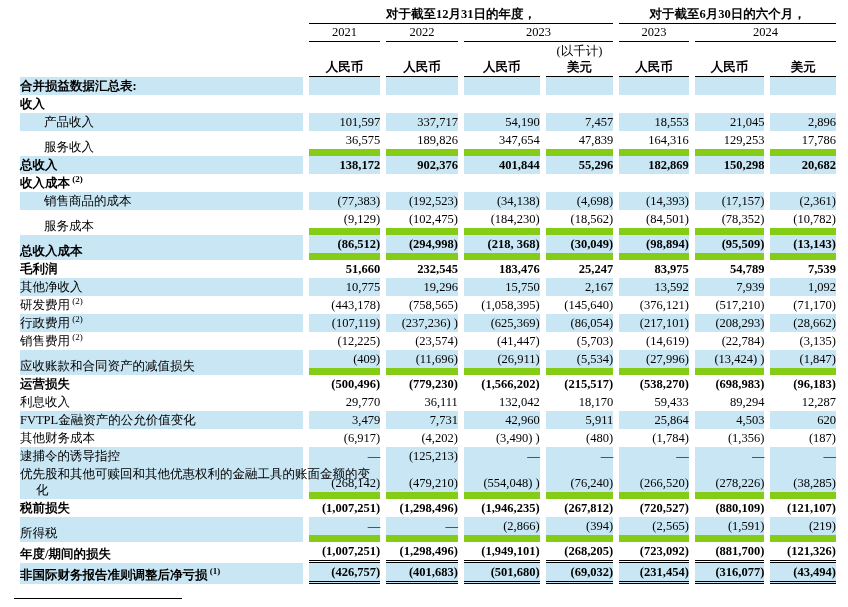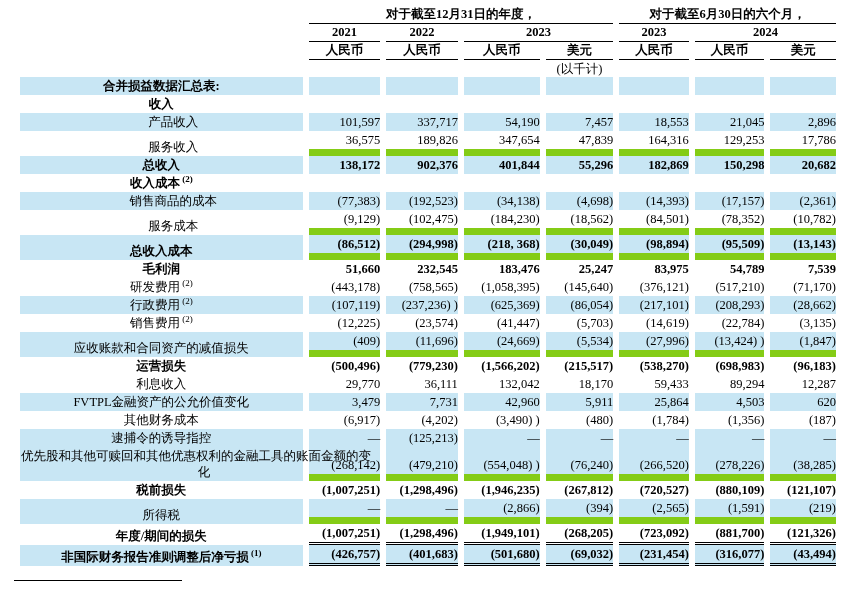--- a/index.html
+++ b/index.html
@@ -12,25 +12,25 @@
   table{
     border-collapse:separate;
     border-spacing:6px 0;
     table-layout:fixed;
     width:828px;
   }
   th,td{padding:0;margin:0;vertical-align:bottom;line-height:16px;font-weight:normal;}
   
   thead th{text-align:center;}
   th.grp{font-weight:bold;border-bottom:1.5px solid #000;padding-bottom:1px;}
-  th.yr{font-weight:bold;border-bottom:1.5px solid #000;padding-bottom:1px;}
+  th.yr{font-weight:normal;border-bottom:1.5px solid #000;padding-bottom:1px;}
   th.cur{font-weight:bold;border-bottom:1.5px solid #000;padding-bottom:1px;}
   th.unit{font-weight:normal;line-height:15px;padding-top:2px;}
   
-  td.lbl{text-align:center;}
+  td.lbl{text-align:left;}
   td.num{text-align:right;}
   tr.shade td{background:#c8e6f4;}
   tr.bold td{font-weight:bold;}
   tr.ru td.num{border-bottom:7px solid #84cc16;}
   tr.rd td.num{border-bottom:3px double #000;}
   td.lbl .txt{display:block;}
   td.lbl.ind .txt{padding-left:24px;}
   td.lbl.hang .txt{width:336px;padding-left:16px;text-indent:-16px;}
   sup{font-size:9px;line-height:0;}
   tbody td{padding-top:1px;padding-bottom:1px;}
@@ -62,34 +62,34 @@
       </tr>
       <tr>
         <th></th>
         <th class="yr">2021</th>
         <th class="yr">2022</th>
         <th class="yr" colspan="2">2023</th>
         <th class="yr">2023</th>
         <th class="yr" colspan="2">2024</th>
       </tr>
       <tr>
+        <th colspan="4"></th>
+        <th class="unit">(以千计)</th>
+        <th colspan="3"></th>
+      </tr>
+      <tr>
         <th></th>
         <th class="cur">人民币</th>
         <th class="cur">人民币</th>
         <th class="cur">人民币</th>
         <th class="cur">美元</th>
         <th class="cur">人民币</th>
         <th class="cur">人民币</th>
         <th class="cur">美元</th>
       </tr>
-      <tr>
-        <th colspan="4"></th>
-        <th class="unit">(以千计)</th>
-        <th colspan="3"></th>
-      </tr>
       <tr class="spacer">
           <th colspan="8"></th>
         </tr>
     </thead>
     <tbody id="rows">
         <tr class="shade bold">
           <td class="lbl">
             <span class="txt">合并损益数据汇总表:</span>
           </td>
           <td class="num"></td>
@@ -201,20 +201,32 @@
             <span class="txt">毛利润</span>
           </td>
           <td class="num">51,660</td>
           <td class="num">232,545</td>
           <td class="num">183,476</td>
           <td class="num">25,247</td>
           <td class="num">83,975</td>
           <td class="num">54,789</td>
           <td class="num">7,539</td>
         </tr>
+        <tr class="shade">
+          <td class="lbl">
+            <span class="txt">其他净收入</span>
+          </td>
+          <td class="num">10,775</td>
+          <td class="num">19,296</td>
+          <td class="num">15,750</td>
+          <td class="num">2,167</td>
+          <td class="num">13,592</td>
+          <td class="num">7,939</td>
+          <td class="num">1,092</td>
+        </tr>
         <tr>
           <td class="lbl">
             <span class="txt">研发费用<sup> (2)</sup></span>
           </td>
           <td class="num">(443,178)</td>
           <td class="num">(758,565)</td>
           <td class="num">(1,058,395)</td>
           <td class="num">(145,640)</td>
           <td class="num">(376,121)</td>
           <td class="num">(517,210)</td>
@@ -243,21 +255,21 @@
           <td class="num">(14,619)</td>
           <td class="num">(22,784)</td>
           <td class="num">(3,135)</td>
         </tr>
         <tr class="shade ru">
           <td class="lbl">
             <span class="txt">应收账款和合同资产的减值损失</span>
           </td>
           <td class="num">(409)</td>
           <td class="num">(11,696)</td>
-          <td class="num">(24,669)</td>
+          <td class="num">(26,911)</td>
           <td class="num">(5,534)</td>
           <td class="num">(27,996)</td>
           <td class="num">(13,424) )</td>
           <td class="num">(1,847)</td>
         </tr>
         <tr class="bold">
           <td class="lbl">
             <span class="txt">运营损失</span>
           </td>
           <td class="num">(500,496)</td>

